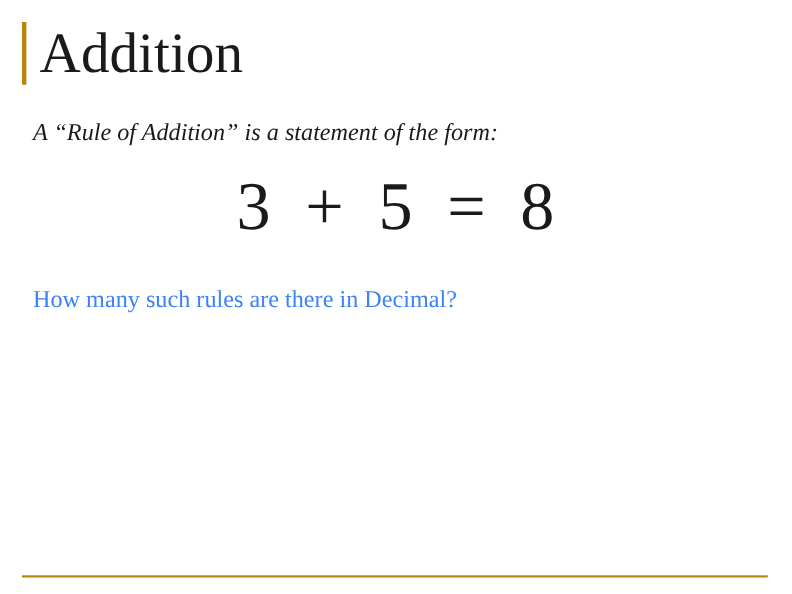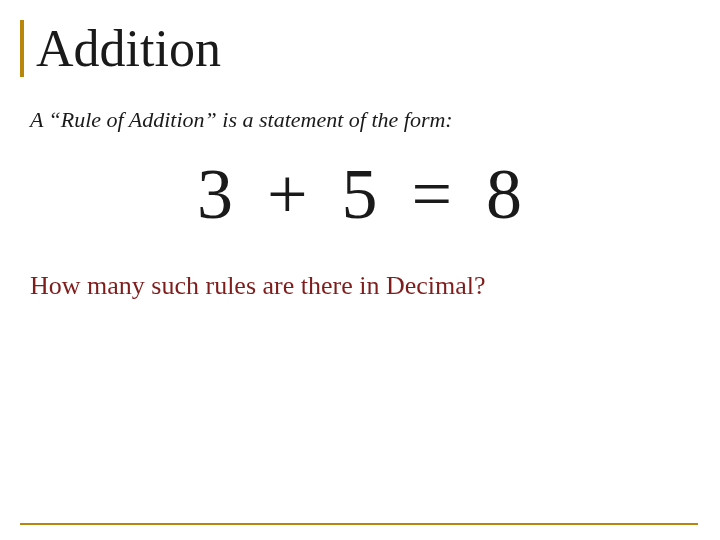--- a/index.html
+++ b/index.html
@@ -46,30 +46,30 @@
       margin-left: 10px;
       font-style: italic;
     }
 
     .equation-container {
       text-align: center;
       margin: 20px 0 35px 0;
     }
 
     .equation {
-      font-size: 72px;
+      font-size: 62px;
       color: #1a1a1a;
       letter-spacing: 8px;
       font-weight: normal;
       margin-left: 19px;
     }
 
     .question {
-      font-size: 26px;
-      color: #7f1d1d;
+      font-size: 22px;
+      color: #3b82f6;
       margin-left: 10px;
       margin-top: 10px;
     }
 
     .bottom-line {
       position: absolute;
       bottom: 15px;
       left: 20px;
       right: 20px;
       height: 2px;

